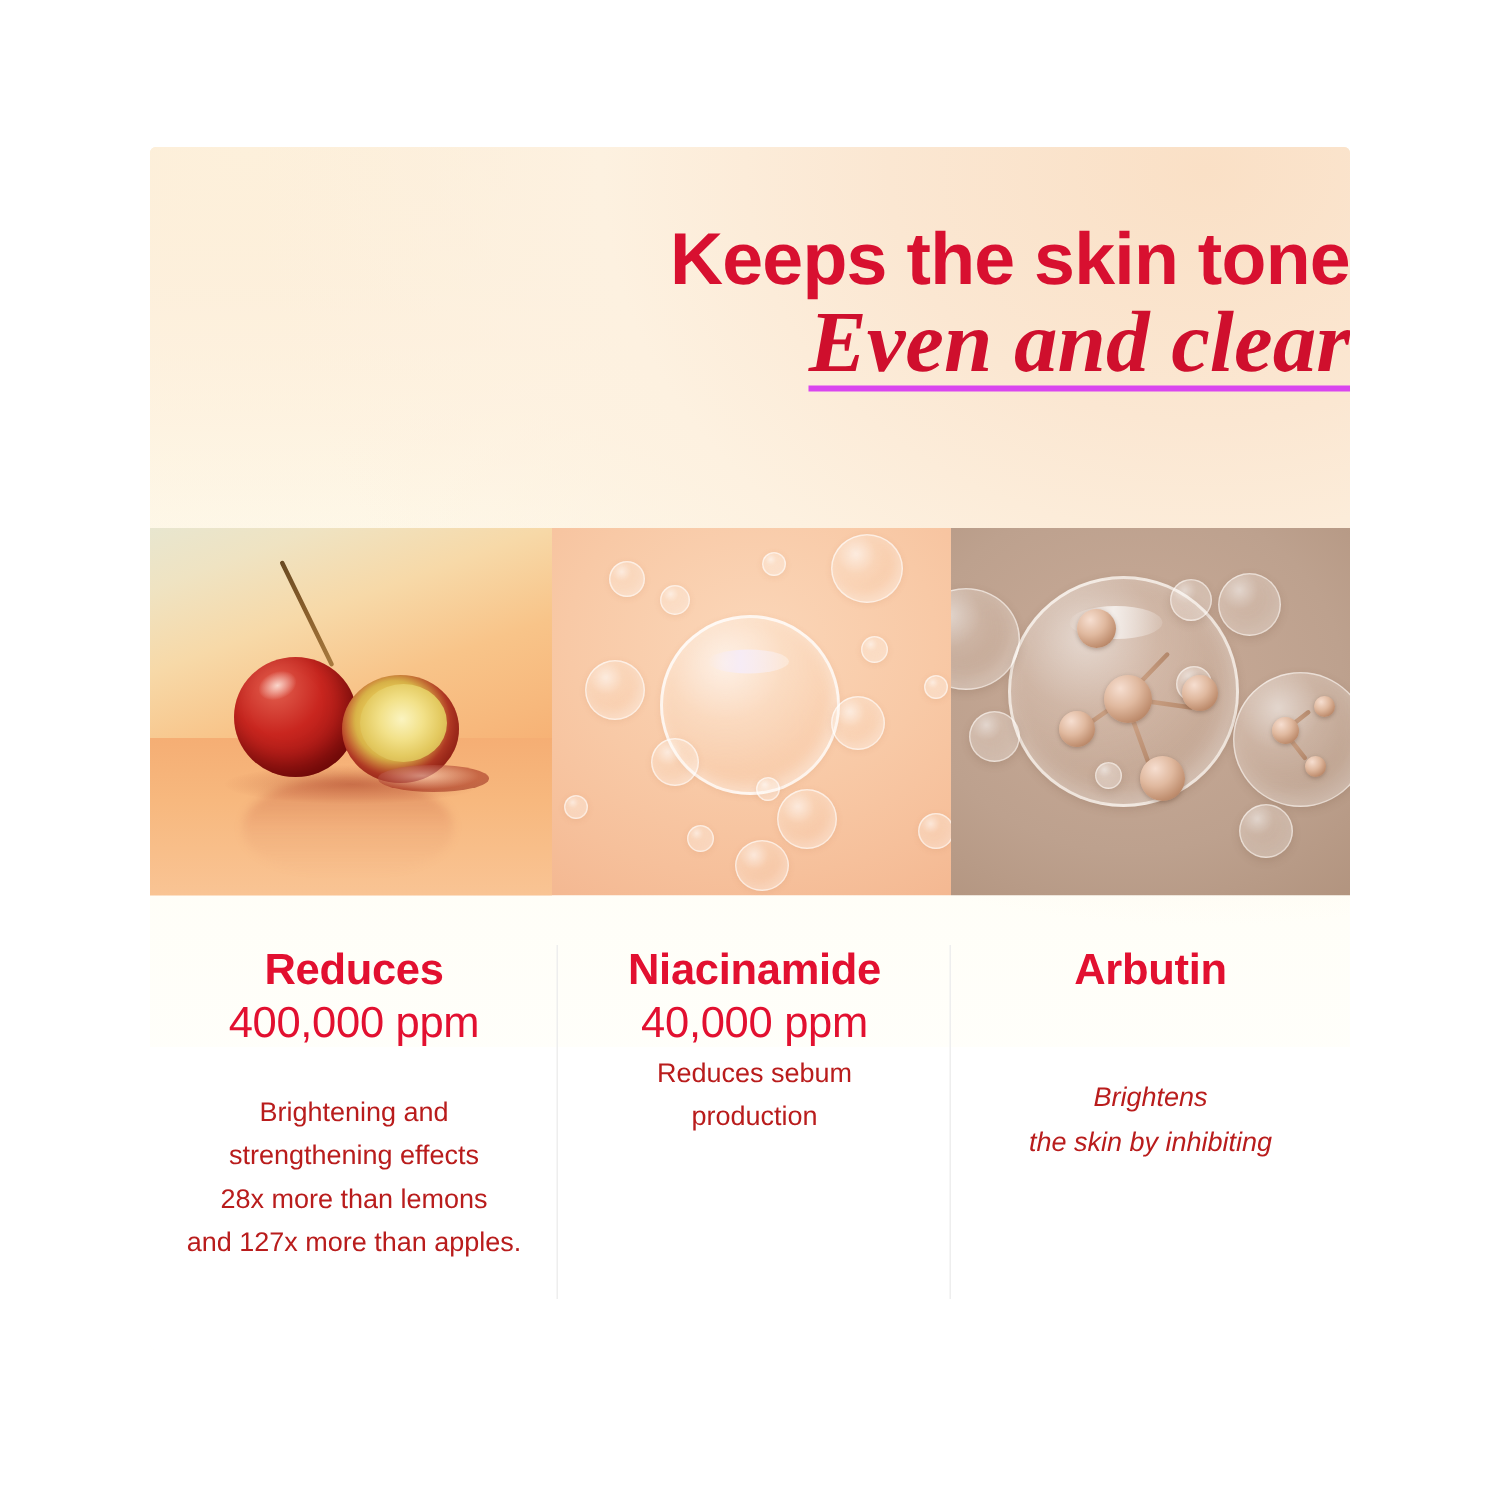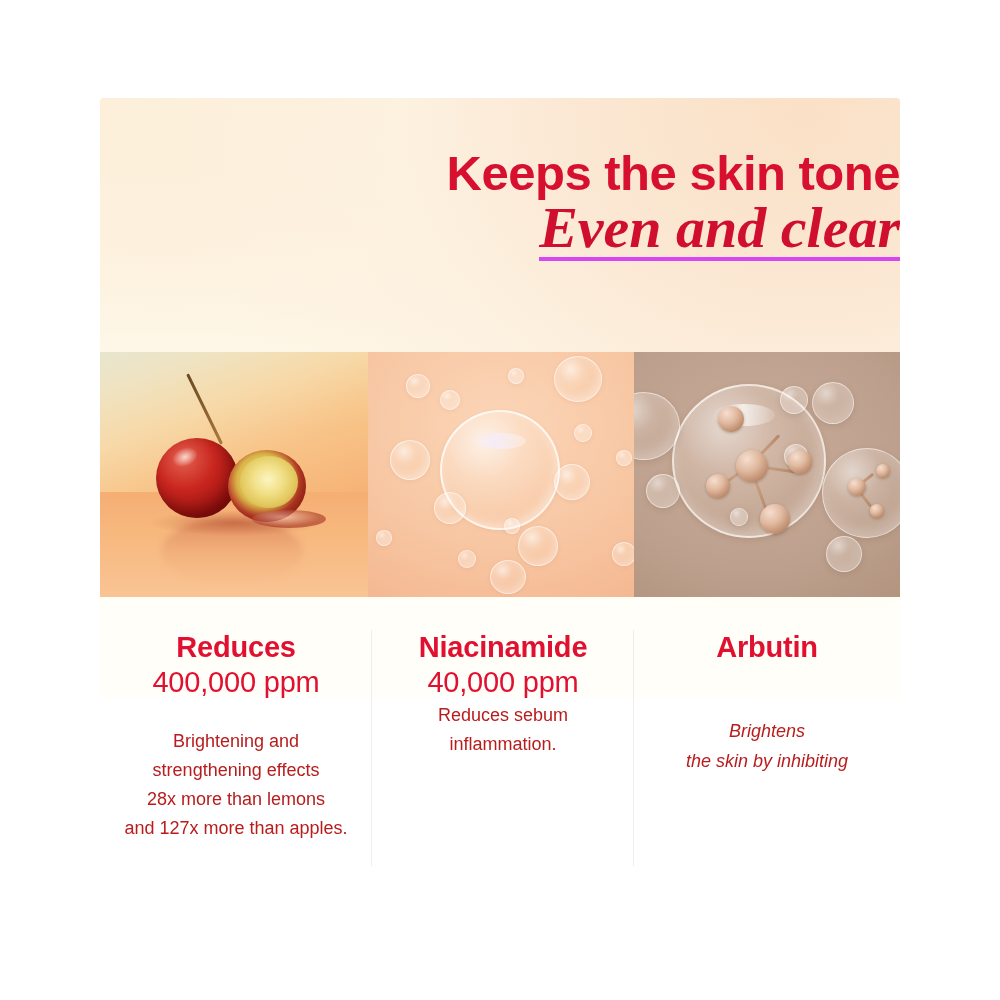--- a/index.html
+++ b/index.html
@@ -422,21 +422,21 @@
           <span>and 127x more than apples.</span>
         </p>
         <div class="col-divider"></div>
       </div>
 
       <div class="col col-2">
         <p class="ing-name">Niacinamide</p>
         <p class="ing-amount">40,000 ppm</p>
         <p class="ing-desc">
           <span>Reduces sebum</span>
-          <span>inflammation.</span>
+          <span>production</span>
         </p>
         <div class="col-divider"></div>
       </div>
 
       <div class="col col-3">
         <p class="ing-name">Arbutin</p>
         <p class="ing-desc">
           <span>Brightens</span>
           <span>the skin by inhibiting</span>
         </p>

